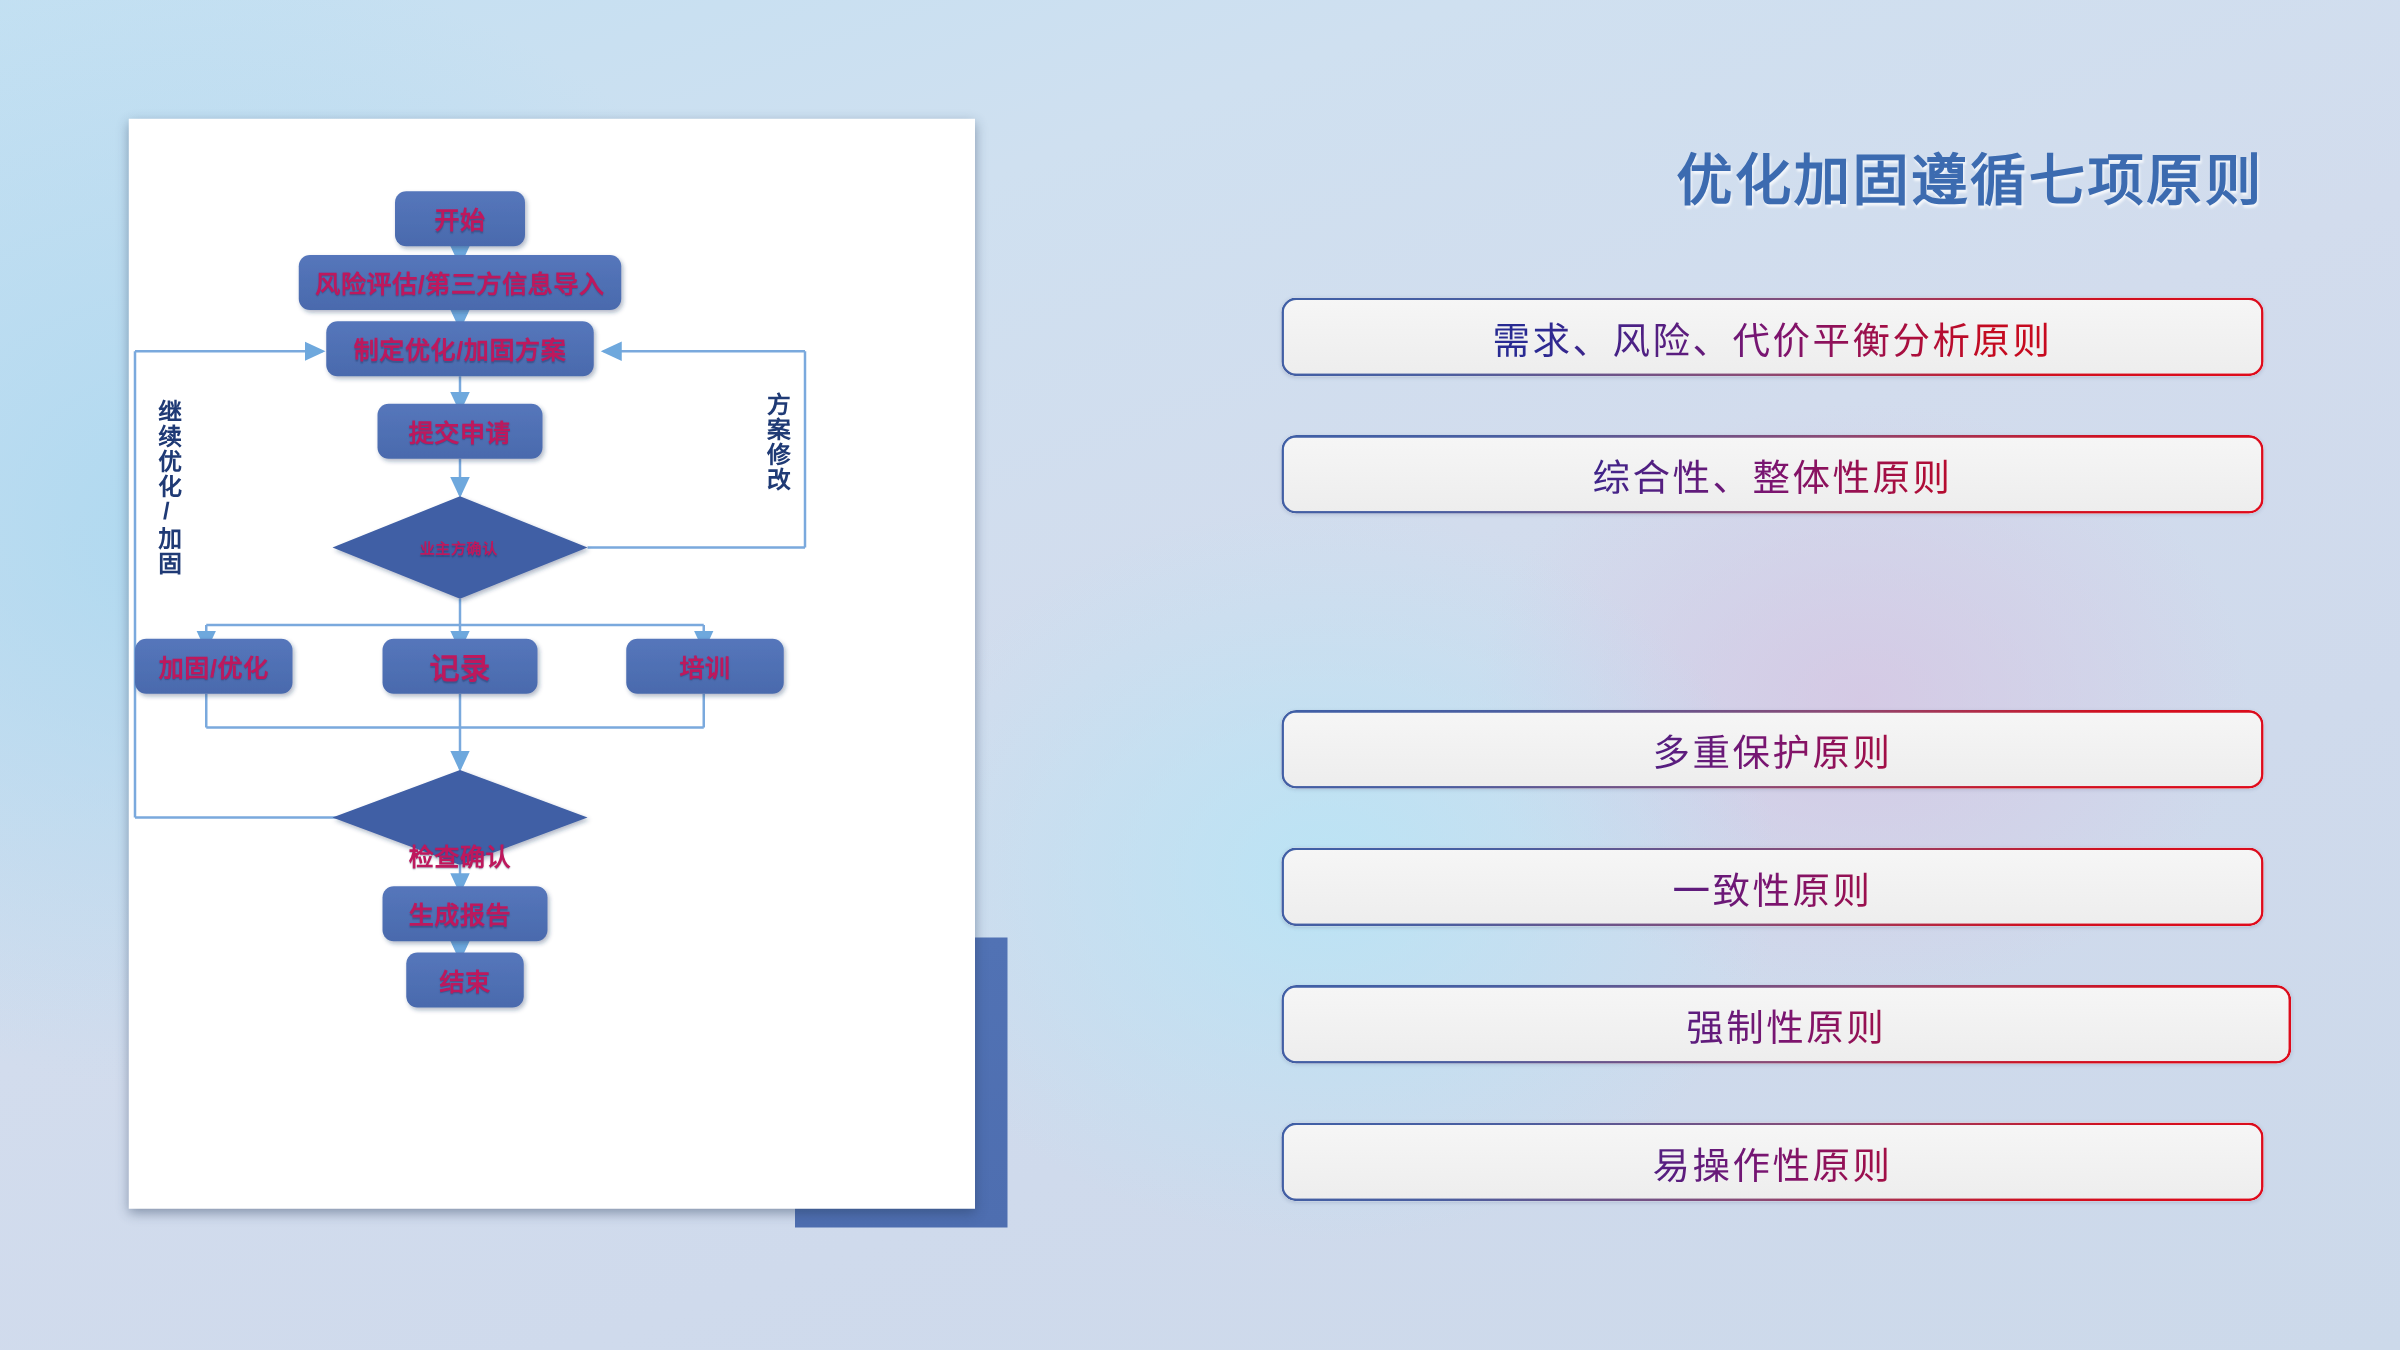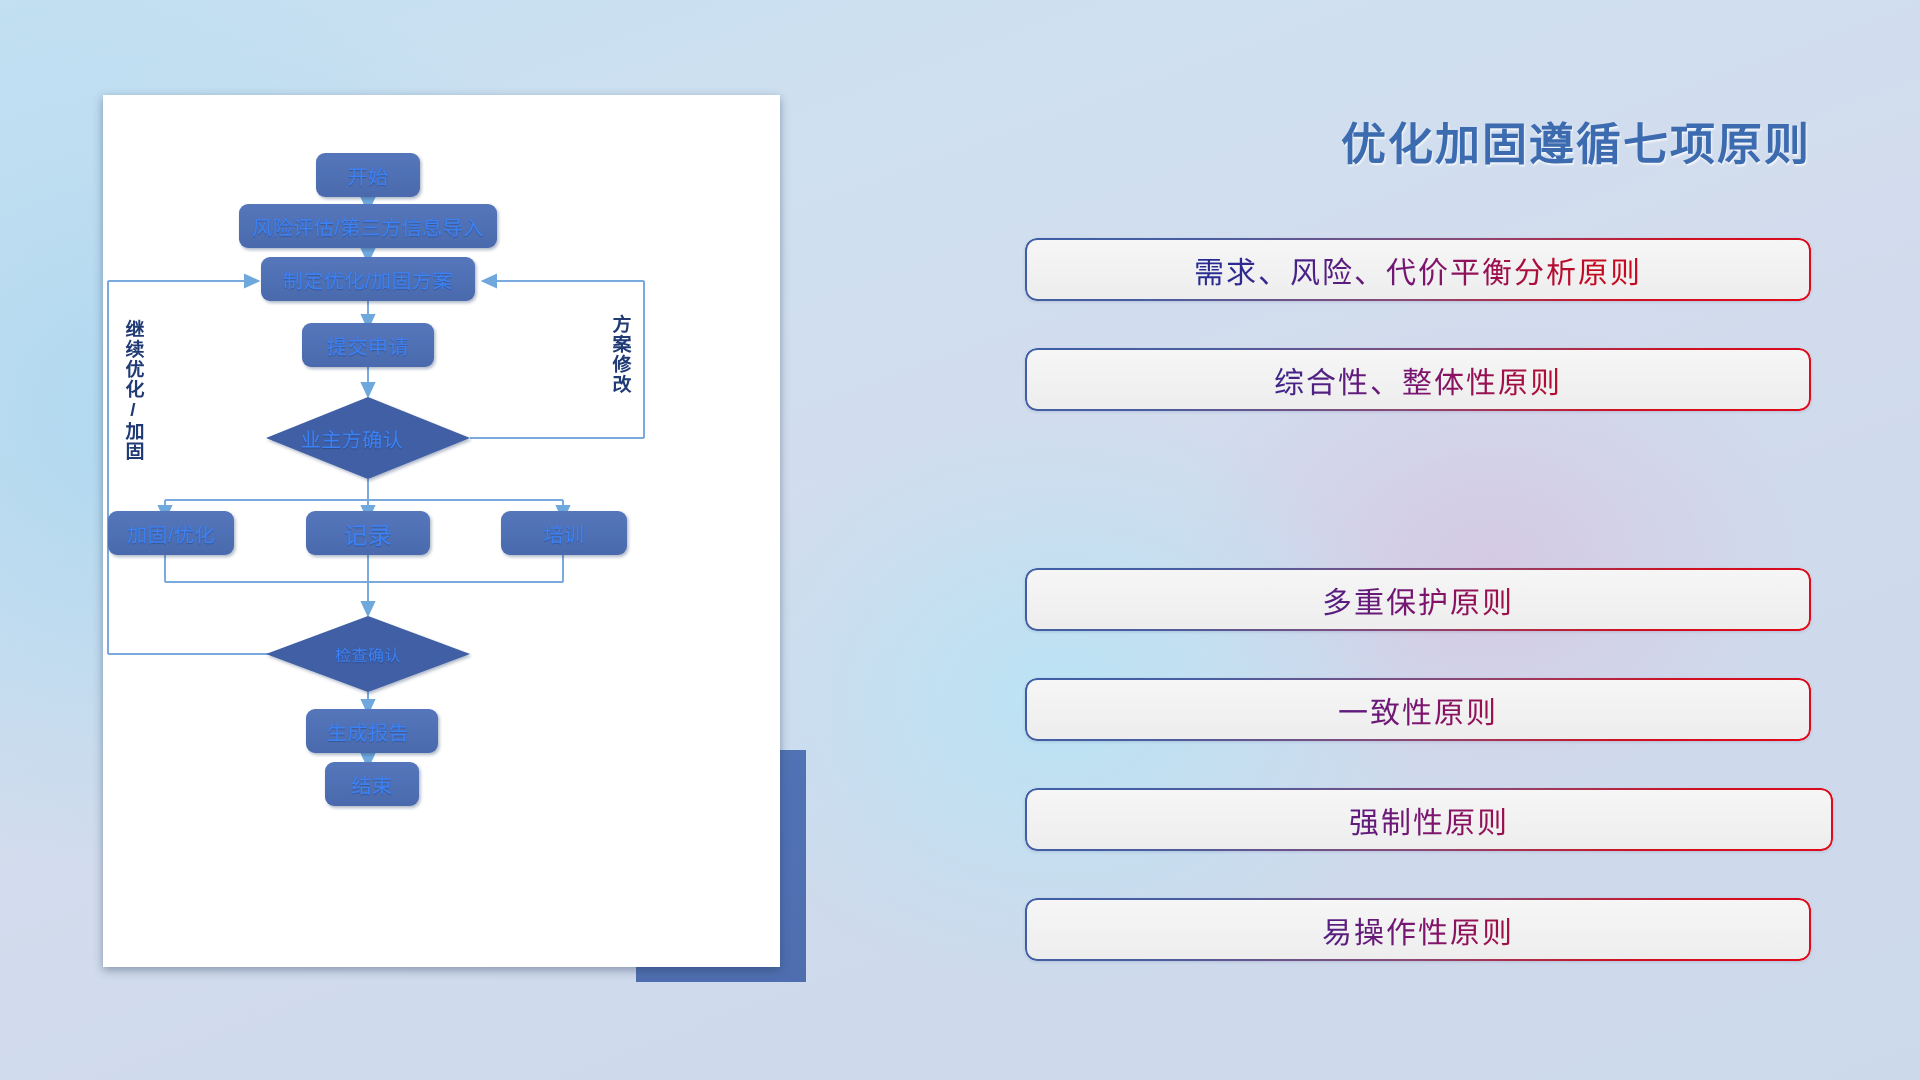--- a/index.html
+++ b/index.html
@@ -40,22 +40,22 @@
     box-shadow: 0 3px 9px rgba(40,60,90,0.45);
   }
   .chart-inner {
     position: absolute;
     inset: 0;
   }
   .chart-inner svg { display: block; }
 
   .node-label {
     position: absolute;
-    color: #3b82f6;
-    font-weight: normal;
+    color: #be185d;
+    font-weight: bold;
     white-space: nowrap;
     transform: translate(-50%, -50%);
     letter-spacing: 0.5px;
     text-shadow: 0 1px 1px rgba(25,40,80,0.35);
   }
   .edge-label {
     position: absolute;
     color: #1f3a75;
     font-weight: bold;
     writing-mode: vertical-rl;
@@ -200,29 +200,29 @@
       </svg>
 
       <span class="node-label" style="left:265px; top:80px;  font-size:20px;">开始</span>
 
       <span class="node-label" style="left:265px; top:131px; font-size:20px;">风险评估/第三方信息导入</span>
 
       <span class="node-label" style="left:265px; top:184px; font-size:20px;">制定优化/加固方案</span>
 
       <span class="node-label" style="left:265px; top:250px; font-size:20px;">提交申请</span>
 
-      <span class="node-label" style="left:249px; top:343px; font-size:20px;">业主方确认</span>
+      <span class="node-label" style="left:264px; top:343px; font-size:12px;">业主方确认</span>
 
       <span class="node-label" style="left:68px;  top:438px; font-size:20px;">加固/优化</span>
 
       <span class="node-label" style="left:265px; top:438px; font-size:24px;">记录</span>
 
       <span class="node-label" style="left:461px; top:438px; font-size:20px;text-align:center;">培训</span>
 
-      <span class="node-label" style="left:265px; top:559px; font-size:16px;">检查确认</span>
+      <span class="node-label" style="left:265px; top:589px; font-size:20px;">检查确认</span>
 
       <span class="node-label" style="left:265px; top:636px; font-size:20px;">生成报告</span>
 
       <span class="node-label" style="left:269px; top:689px; font-size:20px;">结束</span>
 
       <span class="edge-label" style="left:30px; top:224px; font-size:19px;">继续优化/加固</span>
 
       <span class="edge-label" style="left:517px; top:219px; font-size:19px;">方案修改</span>
 
     </div>

